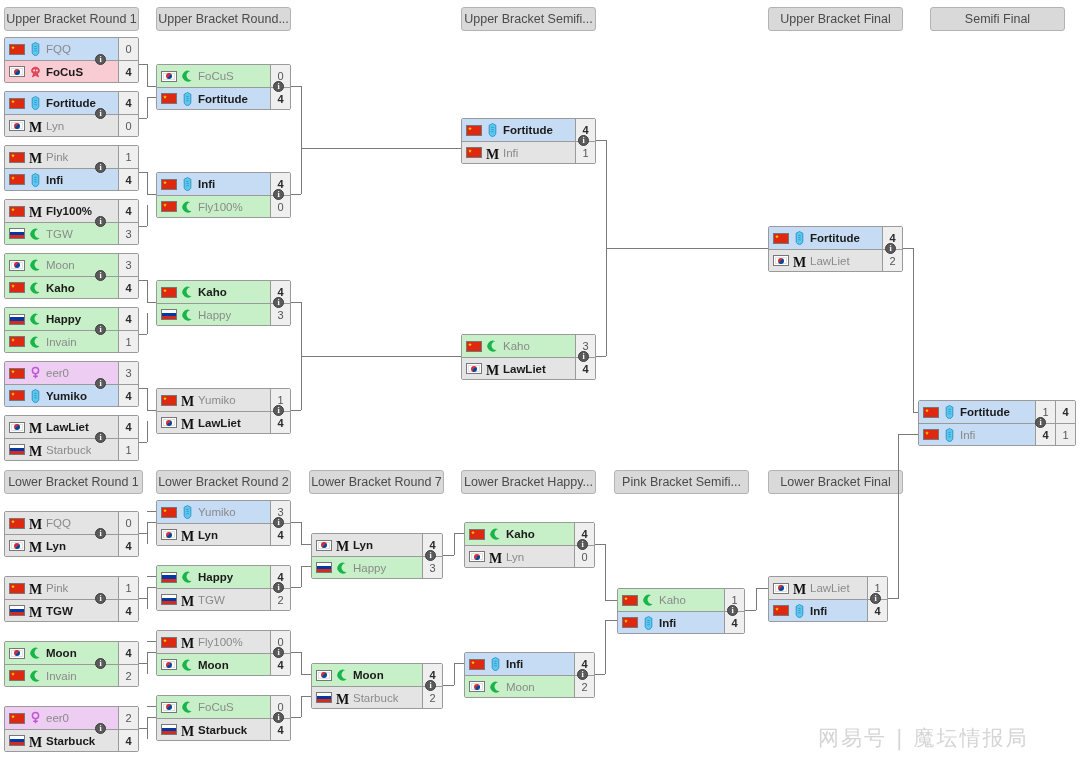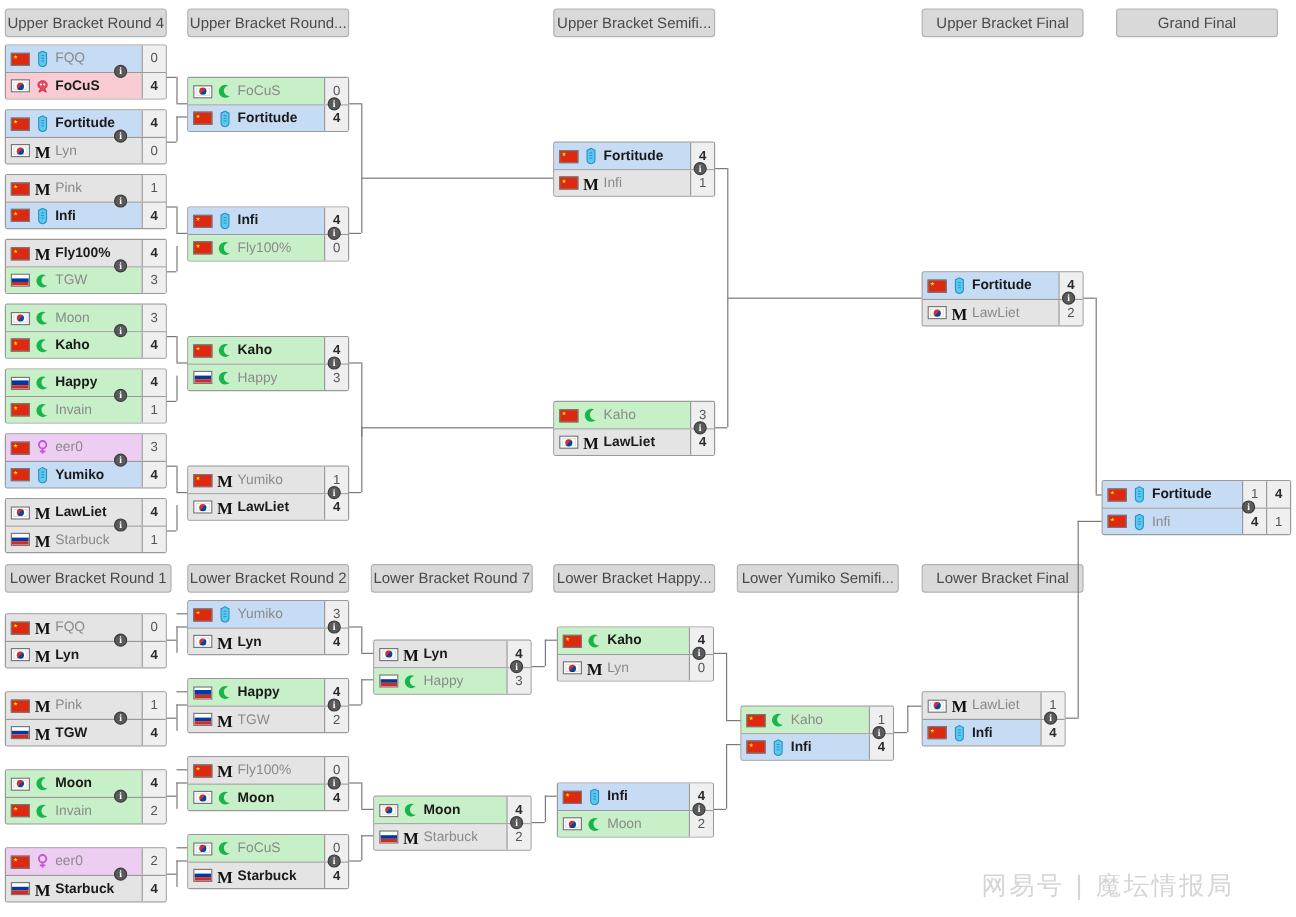--- a/index.html
+++ b/index.html
@@ -250,30 +250,30 @@
       <div class="ln h" style="left: 605px; top: 620px; width: 12px;"></div>
       <div class="ln h" style="left: 745px; top: 610px; width: 11px;"></div>
       <div class="ln v" style="left: 756px; top: 588px; height: 22px;"></div>
       <div class="ln h" style="left: 756px; top: 588px; width: 12px;"></div>
       <div class="ln h" style="left: 888px; top: 598px; width: 10px;"></div>
       <div class="ln v" style="left: 898px; top: 434px; height: 164px;"></div>
       <div class="ln h" style="left: 898px; top: 434px; width: 20px;"></div>
       <div class="ln v" style="left: 898px; top: 598px; height: 1px;"></div>
     </div>
   <div id="rounds-layer">
-      <div class="round-header" style="left: 4px; top: 7px; width: 135px;">Upper Bracket Round 4</div>
+      <div class="round-header" style="left: 4px; top: 7px; width: 135px;">Upper Bracket Round 1</div>
       <div class="round-header" style="left: 156px; top: 7px; width: 135px;">Upper Bracket Round...</div>
       <div class="round-header" style="left: 461px; top: 7px; width: 135px;">Upper Bracket Semifi...</div>
       <div class="round-header" style="left: 768px; top: 7px; width: 135px;">Upper Bracket Final</div>
-      <div class="round-header" style="left: 930px; top: 7px; width: 135px;">Grand Final</div>
+      <div class="round-header" style="left: 930px; top: 7px; width: 135px;">Semifi Final</div>
       <div class="round-header" style="left: 4px; top: 470px; width: 139px;">Lower Bracket Round 1</div>
       <div class="round-header" style="left: 156px; top: 470px; width: 135px;">Lower Bracket Round 2</div>
       <div class="round-header" style="left: 309px; top: 470px; width: 135px;">Lower Bracket Round 7</div>
       <div class="round-header" style="left: 461px; top: 470px; width: 135px;">Lower Bracket Happy...</div>
-      <div class="round-header" style="left: 614px; top: 470px; width: 135px;">Lower Yumiko Semifi...</div>
+      <div class="round-header" style="left: 614px; top: 470px; width: 135px;">Pink Bracket Semifi...</div>
       <div class="round-header" style="left: 768px; top: 470px; width: 135px;">Lower Bracket Final</div>
     </div>
   <div id="matches-layer">
       <div class="match" style="left: 4px; top: 37px; width: 135px;">
         <div class="row">
           <div class="cell-main r-human">
             <span class="flag flag-cn"></span>
             <span class="race">
               <svg width="11" height="14" viewBox="0 0 11 14">
                 <path d="M5.5 0.5 C3.6 1.6 2.2 2.2 2.2 2.2 L2.2 10.2 C2.2 11.9 3.6 13.2 5.5 13.6 C7.4 13.2 8.8 11.9 8.8 10.2 L8.8 2.2 C8.8 2.2 7.4 1.6 5.5 0.5 Z" fill="#5bc8f0" stroke="#2a8ec0" stroke-width="0.9"></path>

